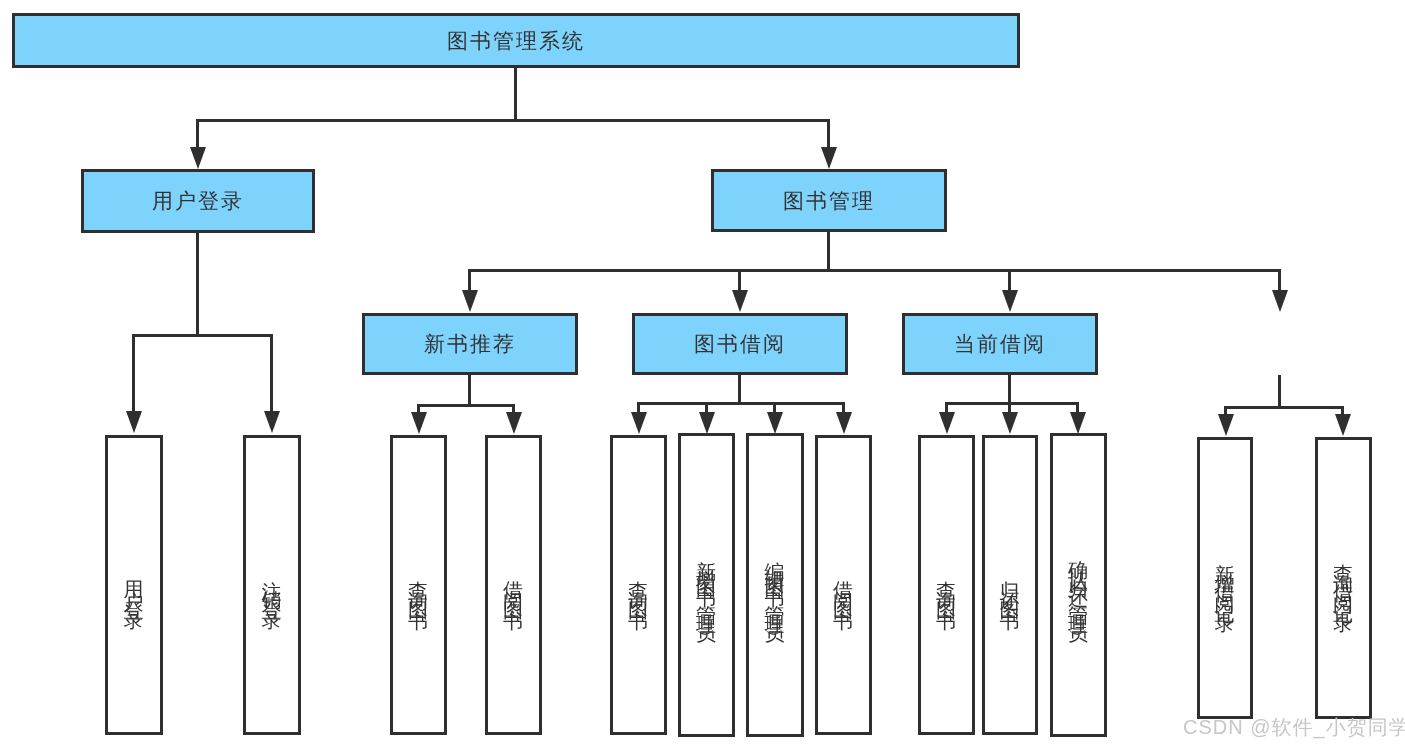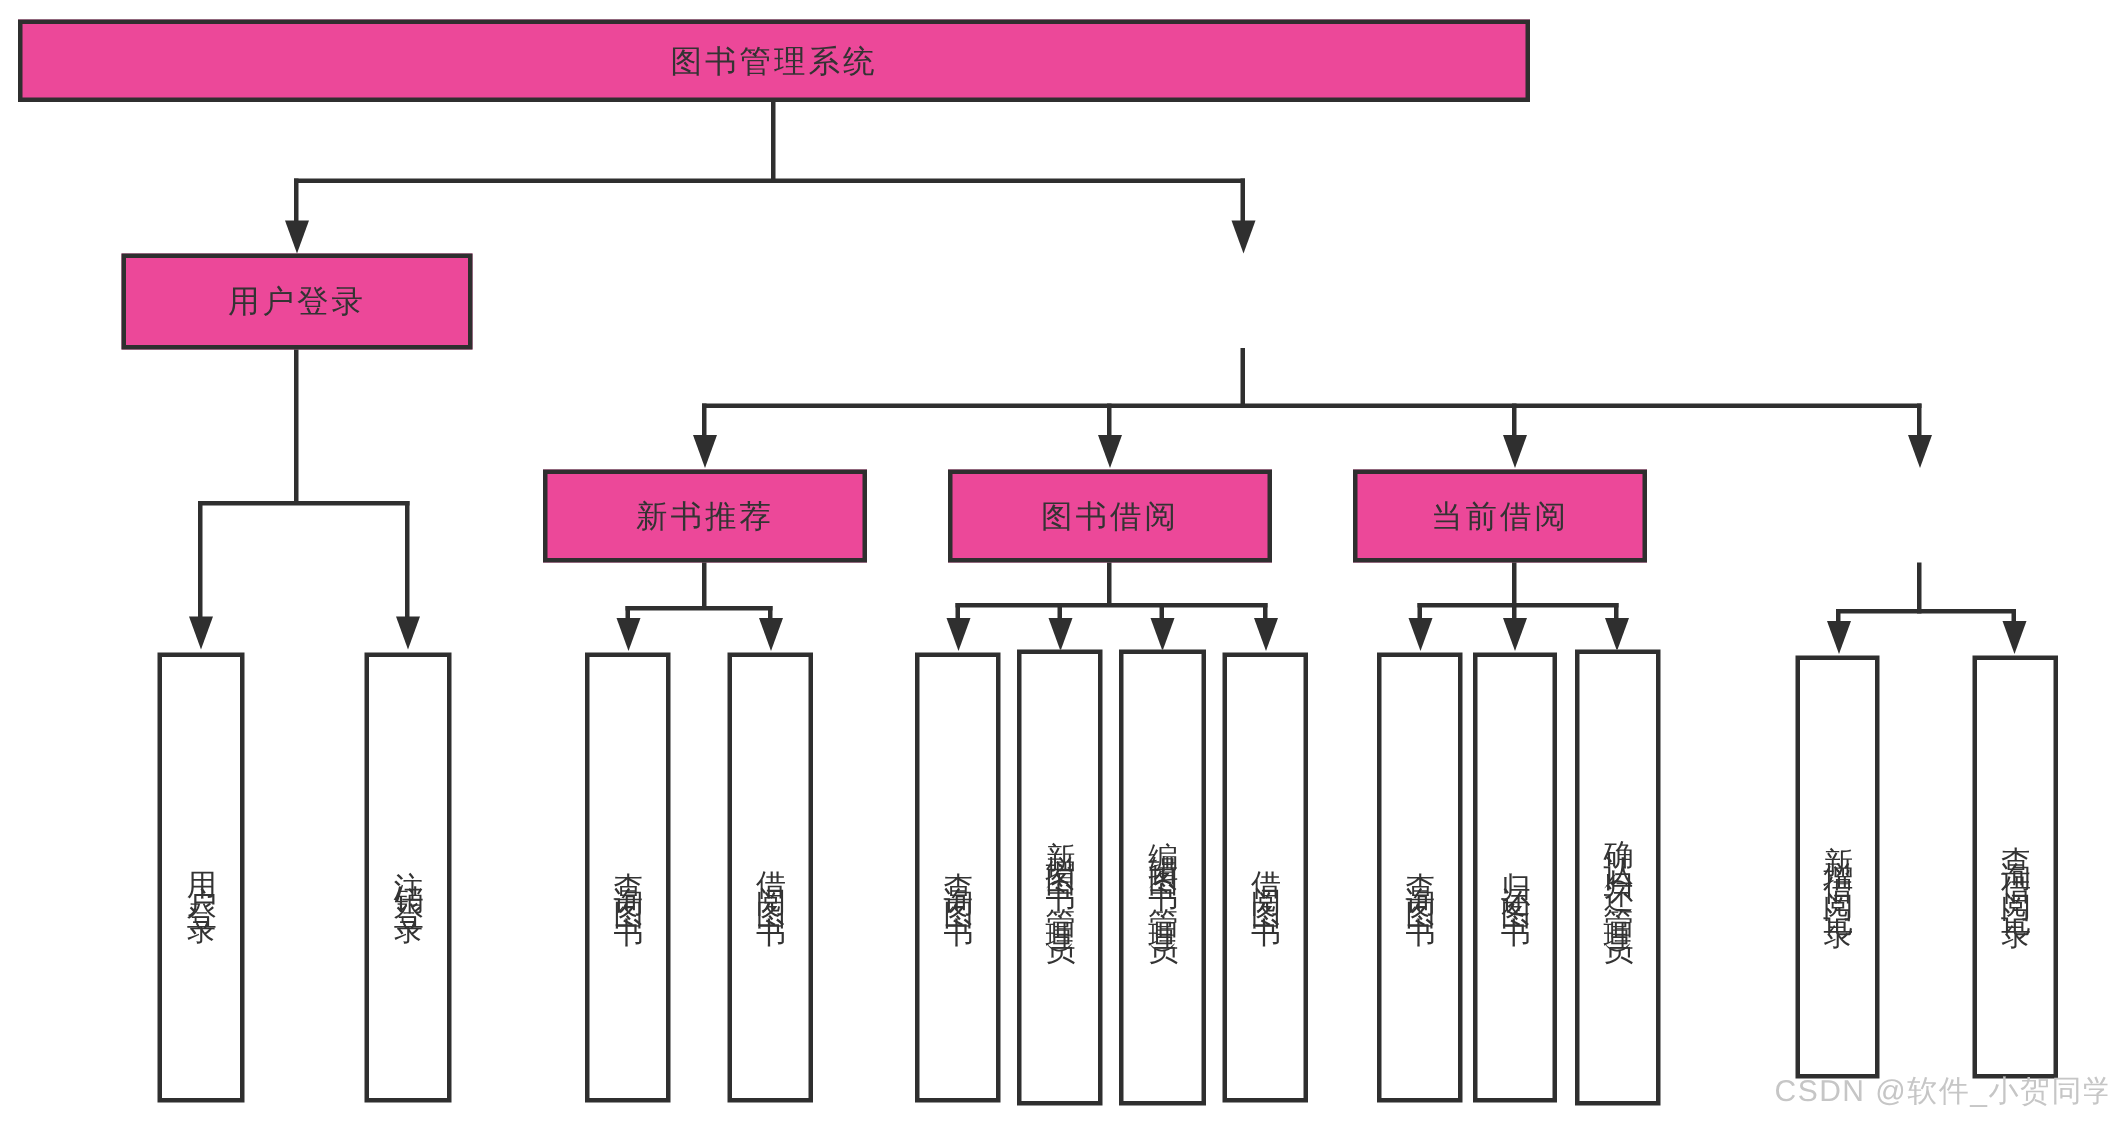--- a/index.html
+++ b/index.html
@@ -12,21 +12,21 @@
     width: 1405px;
     height: 747px;
     background: #ffffff;
     overflow: hidden;
   }
   
   .box {
     position: absolute;
     box-sizing: border-box;
     border: 3px solid #2f2f2f;
-    background: #ec4899;
+    background: #7dd3fc;
     display: flex;
     align-items: center;
     justify-content: center;
     color: #333333;
     font-size: 21px;
     letter-spacing: 2px;
   }
   
   .vbox {
     position: absolute;
@@ -78,20 +78,23 @@
 
   <div class="vl" style="left:514px; top:68px;  height:52px;"></div>
   <div class="hl" style="left:196px; top:119px; width:634px;"></div>
   <div class="vl" style="left:196px; top:119px; height:30px;"></div>
   <div class="arr" style="left:190px; top:147px;"></div>
   <div class="vl" style="left:827px; top:119px; height:30px;"></div>
   <div class="arr" style="left:821px; top:147px;"></div>
 
   <div class="box" style="left:81px; top:169px; width:234px; height:64px;">
     <span>用户登录</span>
+  </div>
+  <div class="box" style="left:711px; top:169px; width:236px; height:63px;">
+    <span>图书管理</span>
   </div>
 
   <div class="vl" style="left:196px; top:233px; height:102px;"></div>
   <div class="hl" style="left:132px; top:334px; width:141px;"></div>
   <div class="vl" style="left:132px; top:334px; height:78px;"></div>
   <div class="arr" style="left:126px; top:411px;"></div>
   <div class="vl" style="left:270px; top:334px; height:78px;"></div>
   <div class="arr" style="left:264px; top:411px;"></div>
 
   <div class="vl" style="left:827px; top:232px; height:40px;"></div>

